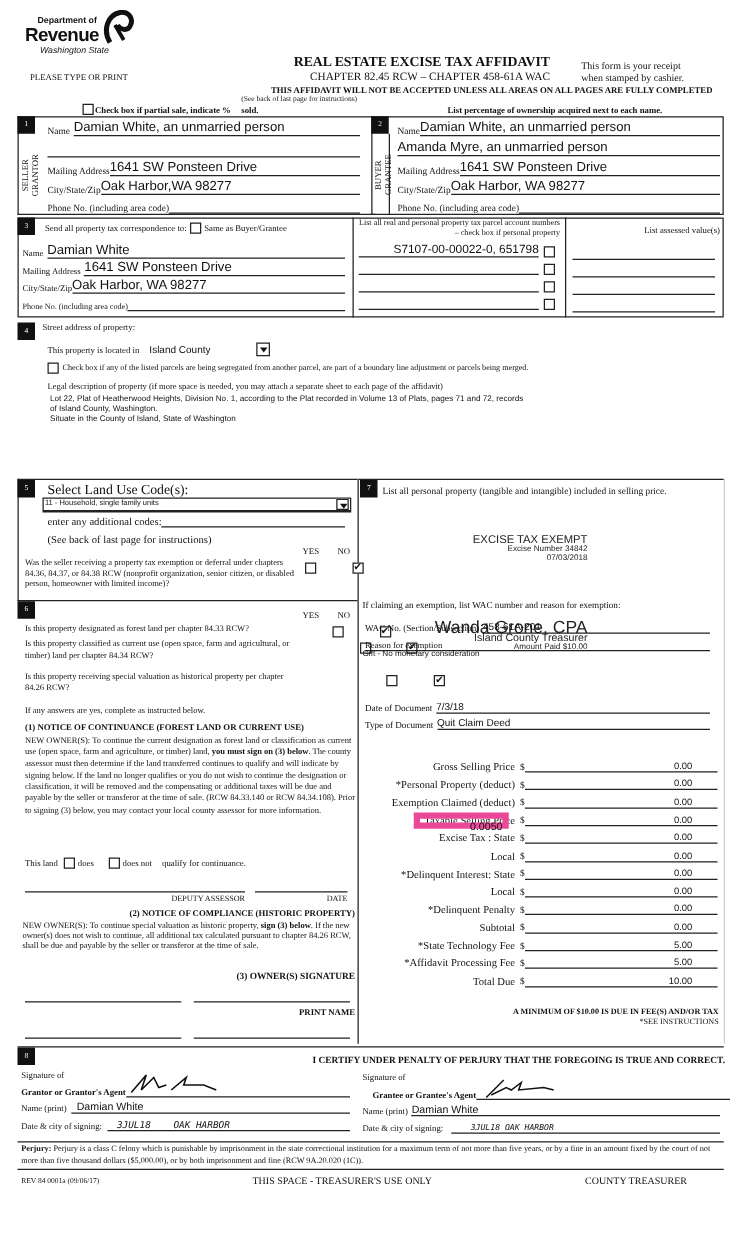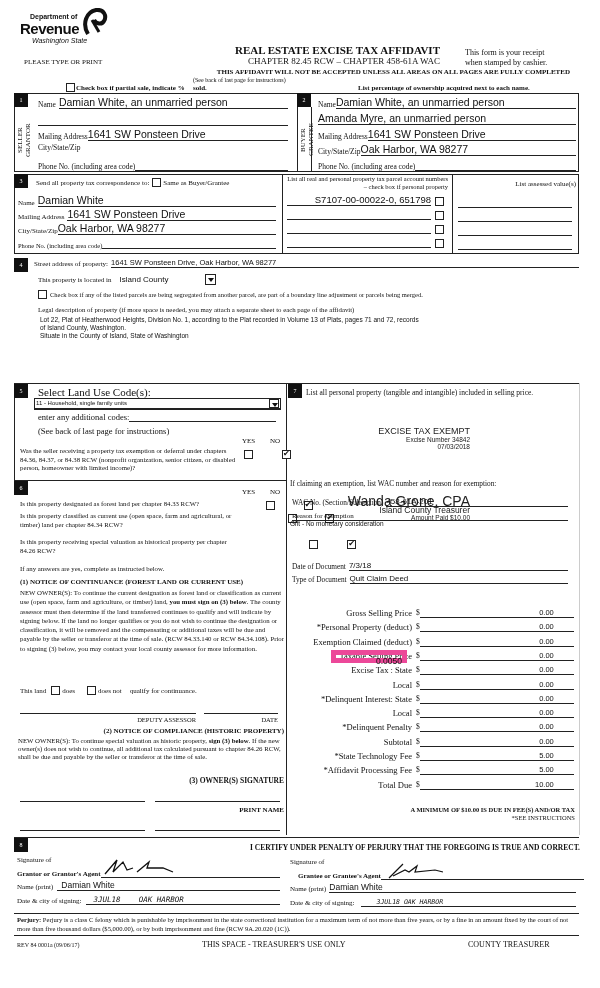--- a/index.html
+++ b/index.html
@@ -9,21 +9,21 @@
 .sans{font-family:"Liberation Sans",sans-serif}
 .fill{font-family:"Liberation Sans",sans-serif;font-size:10.5px;color:#111}
 .ul{border-bottom:1px solid #222}
 .num{position:absolute;background:#111;color:#fff;font-size:6px;width:14px;height:14px;display:flex;align-items:center;justify-content:center;font-family:"Liberation Serif",serif}
 .cb{display:inline-block;width:9px;height:9px;border:1px solid #222;background:#fff;vertical-align:middle;position:relative}
 .cb.checked::after{content:"\2714";position:absolute;left:0;top:-2px;font-size:8px;line-height:10px}
 .box{position:absolute;border:1px solid #222}
 .vlabel{position:absolute;writing-mode:vertical-rl;transform:rotate(180deg);font-size:7px;text-align:center;line-height:8px}
 .row{position:absolute;display:flex;align-items:flex-end}
 .lbl{font-size:7.5px;white-space:nowrap}
-.money{position:absolute;display:flex;align-items:flex-start;font-size:8.5px}
+.money{position:absolute;display:flex;align-items:center;font-size:8.5px}
 .money .ml{width:126px;text-align:right;padding-right:4px;white-space:nowrap}
 .money .mv{width:154px;border-bottom:1px solid #222;text-align:right;font-family:"Liberation Sans",sans-serif;font-size:7.5px;padding-right:20px}
 .center{text-align:right}
 .bold{font-weight:bold}
 .dropdown-btn{display:inline-block;width:11px;height:11px;border:1px solid #222;position:relative;vertical-align:middle;background:#fff}
 .dropdown-btn::after{content:"";position:absolute;left:2px;top:3px;border-left:3px solid transparent;border-right:3px solid transparent;border-top:4px solid #111}
 </style>
 </head>
 <body>
 
@@ -63,20 +63,21 @@
 </div>
 <div class="row" style="left:38px;top:114px;width:250px;height:12px;">
   <span class="fill ul" style="flex:1;height:12px;"></span>
 </div>
 <div class="row" style="left:38px;top:128px;width:250px;">
   <span class="lbl">Mailing Address</span>
   <span class="fill ul" style="flex:1;">1641 SW Ponsteen Drive</span>
 </div>
 <div class="row" style="left:38px;top:143px;width:250px;">
   <span class="lbl">City/State/Zip</span>
+  <span class="fill ul" style="flex:1;">Oak Harbor,WA 98277</span>
 </div>
 <div class="row" style="left:38px;top:160px;width:250px;height:11px;">
   <span class="lbl">Phone No. (including area code)</span>
   <span class="fill ul" style="flex:1;height:10px;font-size:7px;"></span>
 </div>
 
 
 <div class="box" style="left:297px;top:93px;width:282px;height:79px;"></div>
 <div class="num" style="left:297px;top:93px;">2</div>
 <div class="vlabel" style="left:299px;top:112px;height:56px;width:12px;">BUYER GRANTEE</div>
@@ -148,21 +149,20 @@
 </div>
 <div class="abs ul" style="left:458px;top:196px;width:114px;height:12px;"></div>
 <div class="abs ul" style="left:458px;top:210px;width:114px;height:12px;"></div>
 <div class="abs ul" style="left:458px;top:224px;width:114px;height:12px;"></div>
 <div class="abs ul" style="left:458px;top:238px;width:114px;height:12px;"></div>
 
 
 <div class="num" style="left:14px;top:258px;">4</div>
 <div class="row" style="left:34px;top:258px;width:545px;">
   <span class="lbl" style="font-size:7px;">Street address of property:</span>
-  <span class="fill ul" style="flex:1;margin-left:3px;font-size:7.5px;">1641 SW Ponsteen Drive, Oak Harbor, WA 98277</span>
 </div>
 <div class="abs" style="left:38px;top:274px;display:flex;align-items:center;">
   <span style="font-size:7px;">This property is located in</span>
   <span class="sans" style="font-size:8px;margin-left:8px;width:86px;">Island County</span>
   <span class="dropdown-btn"></span>
 </div>
 <div class="abs" style="left:38px;top:290px;display:flex;align-items:center;">
   <span class="cb"></span>
   <span style="font-size:6.5px;margin-left:3px;">Check box if any of the listed parcels are being segregated from another parcel, are part of a boundary line adjustment or parcels being merged.</span>
 </div>

